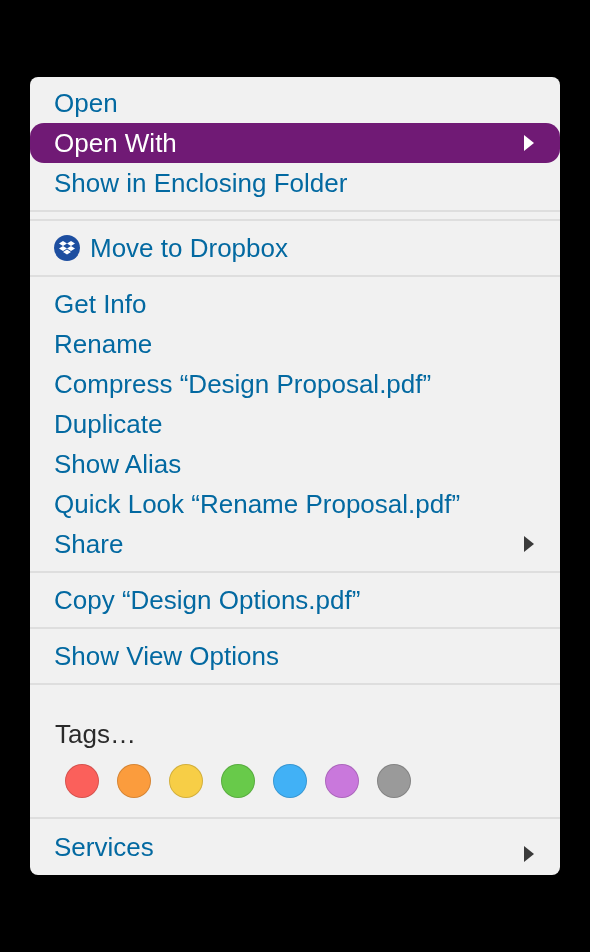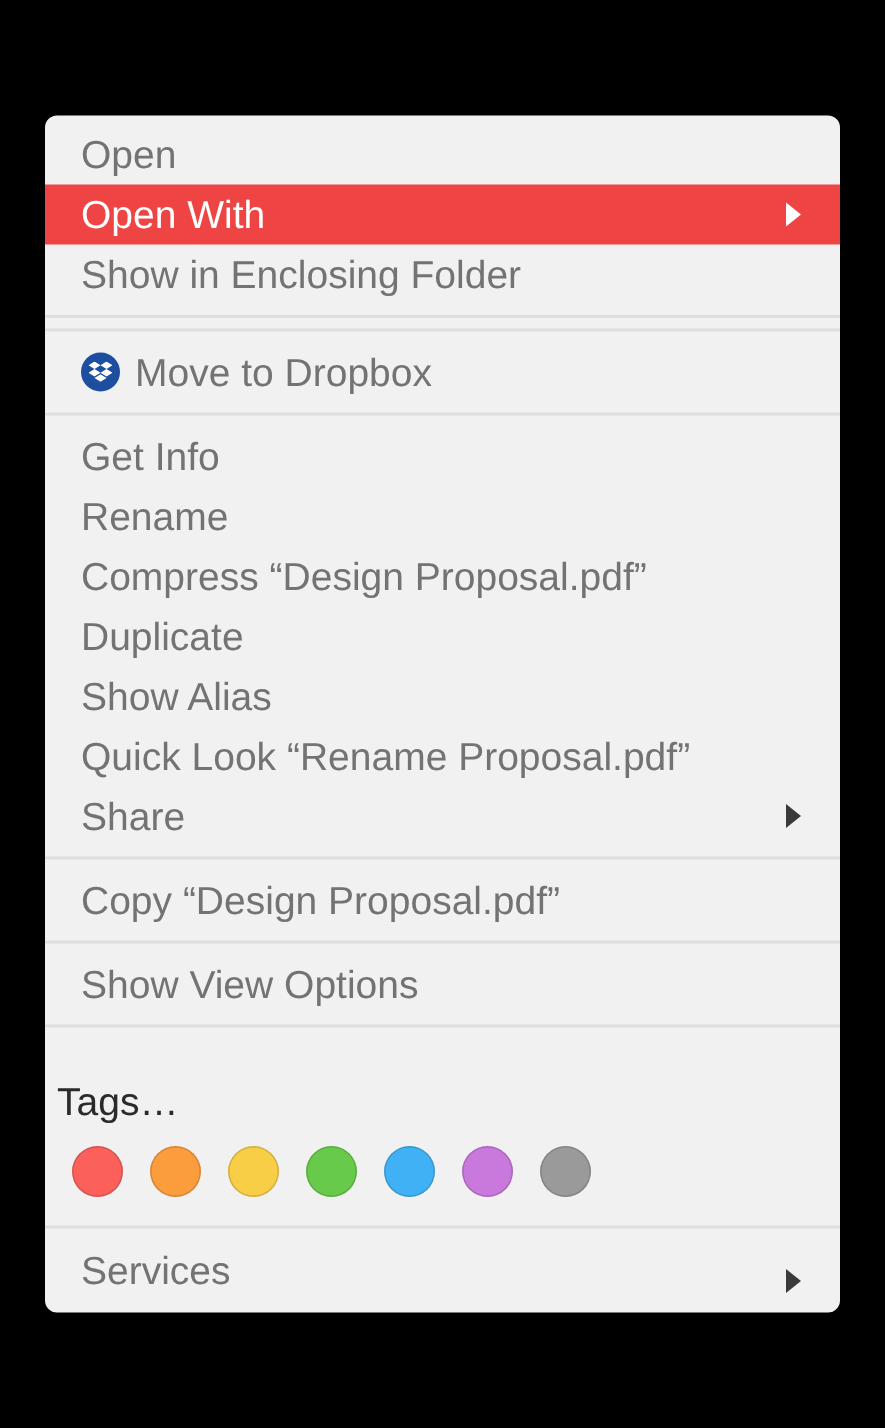--- a/index.html
+++ b/index.html
@@ -21,28 +21,29 @@
       background: #f1f1f1;
       border-radius: 8px;
       box-shadow: 0 10px 40px rgba(0,0,0,0.5), 0 0 0 1px rgba(0,0,0,0.1);
       padding: 6px 0;
     }
     .menu-item {
       display: flex;
       align-items: center;
       padding: 3px 24px;
       font-size: 26px;
-      color: #737373;
+      color: #0369a1;
       cursor: default;
       position: relative;
       min-height: 40px;
     }
     .menu-item.highlighted {
-      background: #ef4444;
+      background: #701a75;
       color: #fff;
+      border-radius: 14px;
     }
     .menu-item.highlighted .submenu-arrow svg path {
       fill: #fff;
     }
     .menu-item .label {
       flex: 1;
     }
     .submenu-arrow {
       display: inline-flex;
       align-items: center;
@@ -62,21 +63,21 @@
       background: #1d4ea0;
       border-radius: 50%;
       display: inline-flex;
       align-items: center;
       justify-content: center;
       font-size: 16px;
       color: #fff;
       margin-right: 10px;
     }
     .tags-section {
-      padding: 3px 24px 12px 8px;
+      padding: 3px 24px 12px 25px;
       margin-top: 31px;
     }
     .tags-label {
       font-size: 26px;
       color: #2a2a2a;
       margin-bottom: 14px;
     }
     .tags-row {
       display: flex;
       gap: 18px;
@@ -156,21 +157,21 @@
     <span class="submenu-arrow">
       <svg width="14" height="18" viewBox="0 0 14 18">
           <path d="M2 1 L12 9 L2 17 Z"></path>
         </svg>
     </span>
   </div>
 
   <div class="separator"></div>
 
   <div class="menu-item">
-    <span class="label">Copy “Design Proposal.pdf”</span>
+    <span class="label">Copy “Design Options.pdf”</span>
   </div>
 
   <div class="separator"></div>
 
   <div class="menu-item">
     <span class="label">Show View Options</span>
   </div>
 
   <div class="separator"></div>
 

